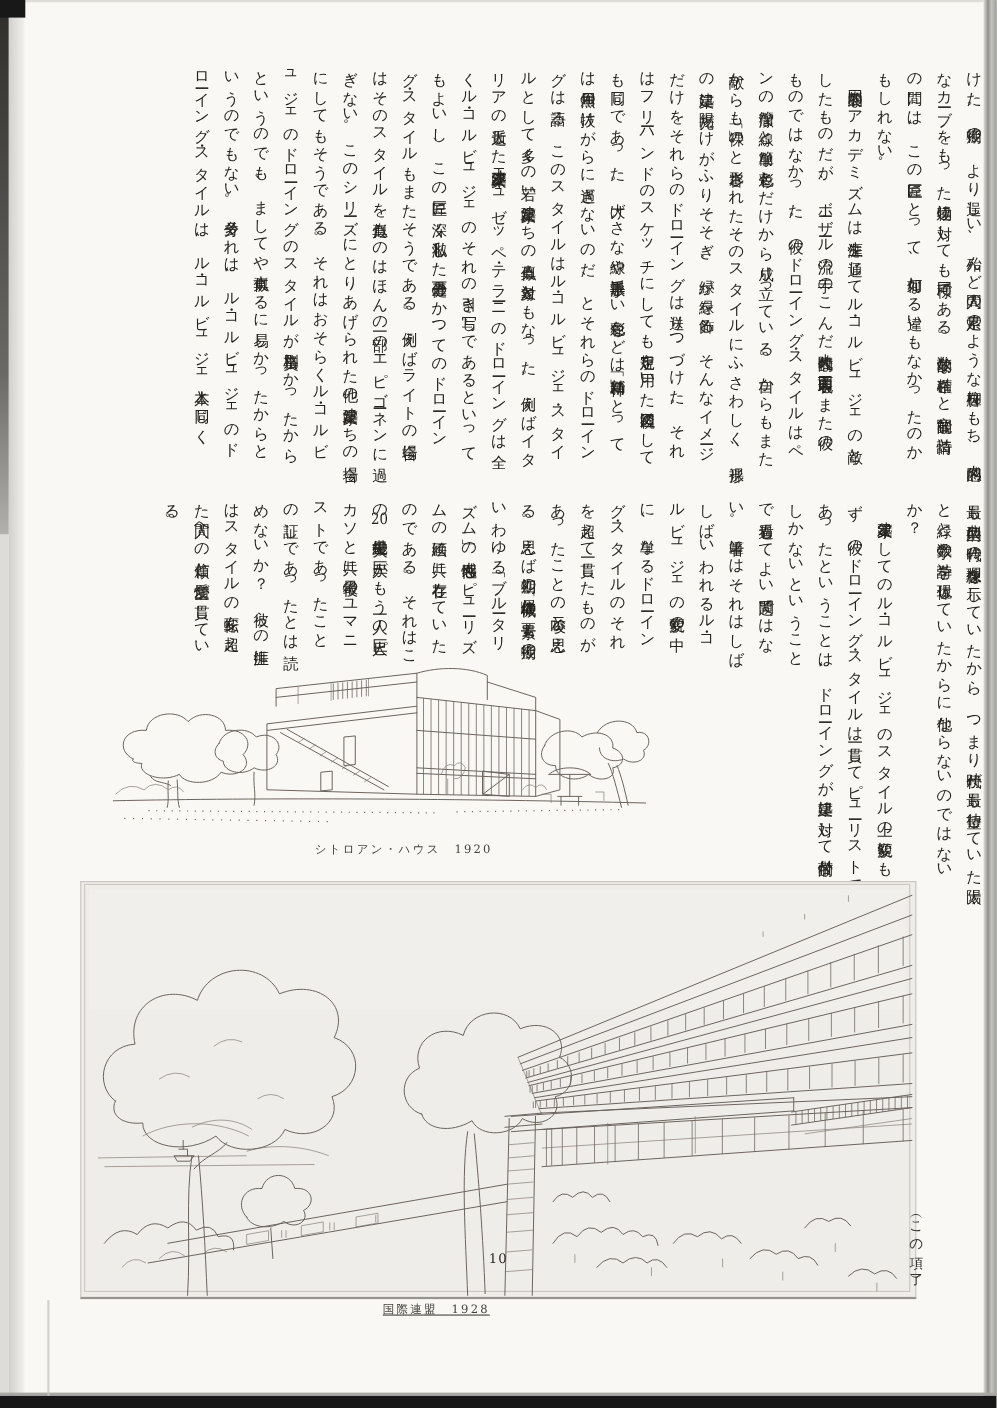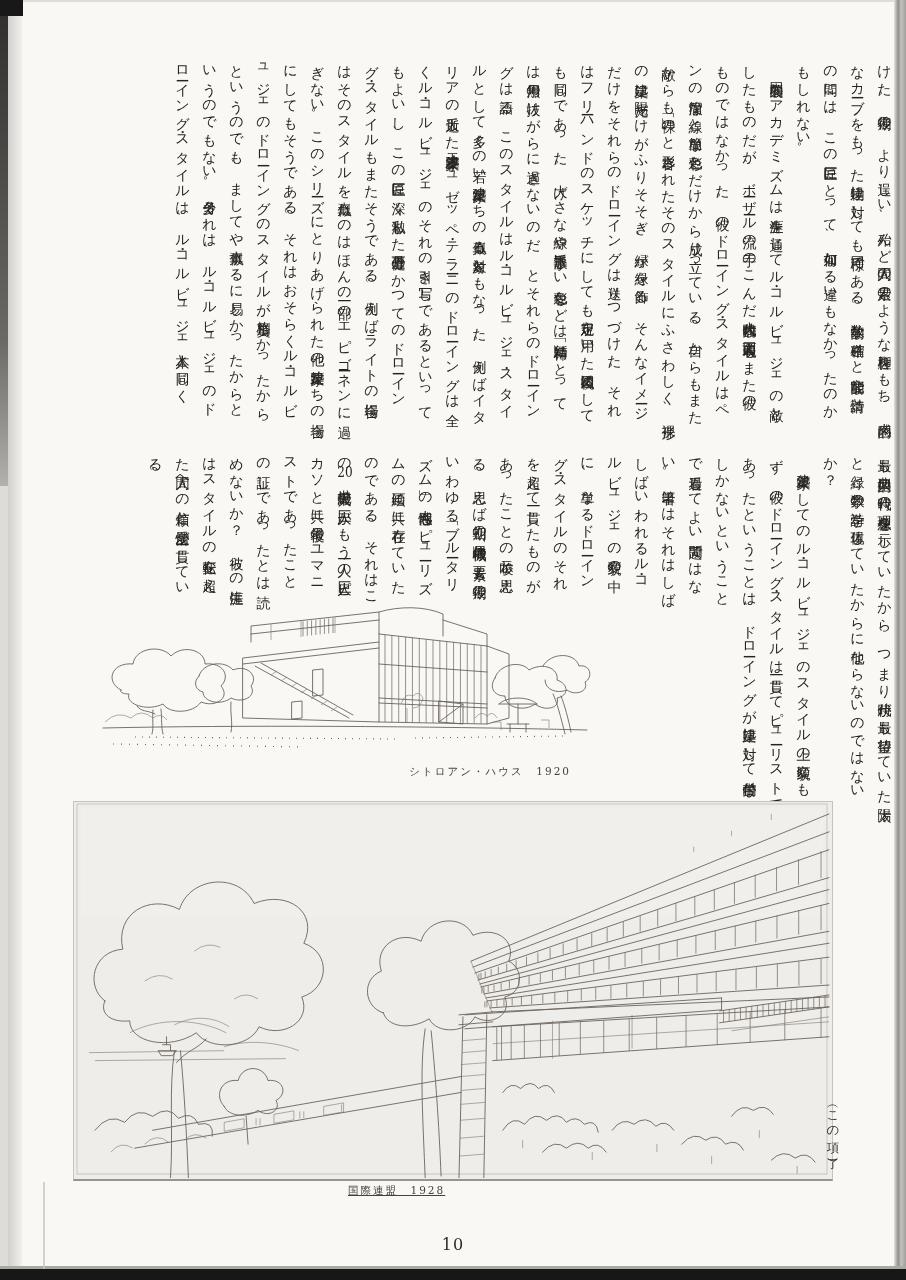--- a/index.html
+++ b/index.html
@@ -31,35 +31,35 @@
     color:#26241f;line-break:normal;overflow:visible;
   }
   .vtext p{margin:0;padding:0;}
   .tcy{text-combine-upright:all;-webkit-text-combine:horizontal;}
   #block1{left:32px;top:56px;width:866px;height:362px;}
   #block2r{left:709px;top:448px;width:189px;height:362px;}
   #block2l{left:40px;top:448px;width:669px;height:152px;}
   
   .fig1{position:absolute;left:95px;top:606px;width:500px;height:154px;}
   .fig1-caption{
-    position:absolute;left:101px;top:765px;width:470px;text-align:right;
+    position:absolute;left:132px;top:765px;width:470px;text-align:center;
     font-size:10.5px;letter-spacing:2px;color:#45423c;
   }
   .fig2{
     position:absolute;left:73px;top:801px;width:760px;height:380px;
     background:#efede9;border:1px solid #c6c3bc;border-bottom:2px solid #97948d;
     box-sizing:border-box;
   }
   .fig2-caption{
     position:absolute;left:348px;top:1184px;
     font-size:10.5px;letter-spacing:2px;color:#45423c;text-decoration:underline;
   }
   .page-number{
-    position:absolute;left:0;top:1235px;width:906px;text-align:center;
-    font-size:16px;color:#2b2925;letter-spacing:1px;
+    position:absolute;left:0;top:1137px;width:906px;text-align:center;
+    font-size:12px;color:#2b2925;letter-spacing:1px;
   }
   .closing-note{
     position:absolute;left:824px;top:1100px;height:130px;
     writing-mode:vertical-rl;-webkit-writing-mode:vertical-rl;
     font-size:12.5px;letter-spacing:1.5px;color:#35332e;
   }
   
   svg .ln{stroke:#6a635b;stroke-width:0.9;fill:none;stroke-linecap:round;stroke-linejoin:round;}
   svg .thin{stroke:#7d766d;stroke-width:0.6;fill:none;}
   svg g[data-mullions]{stroke:#6a635b;stroke-width:0.7;fill:none;}

